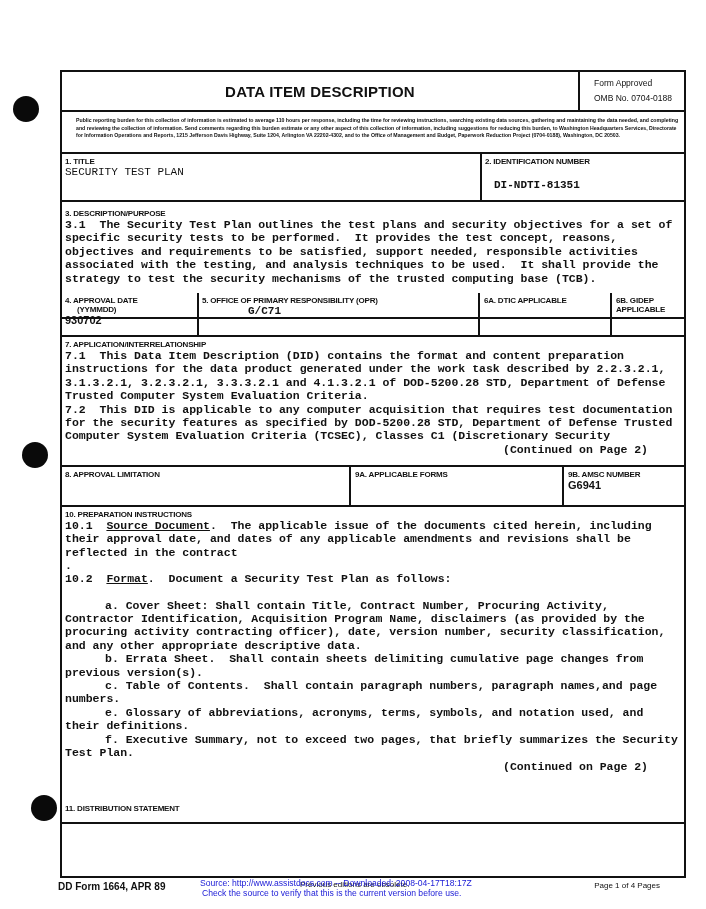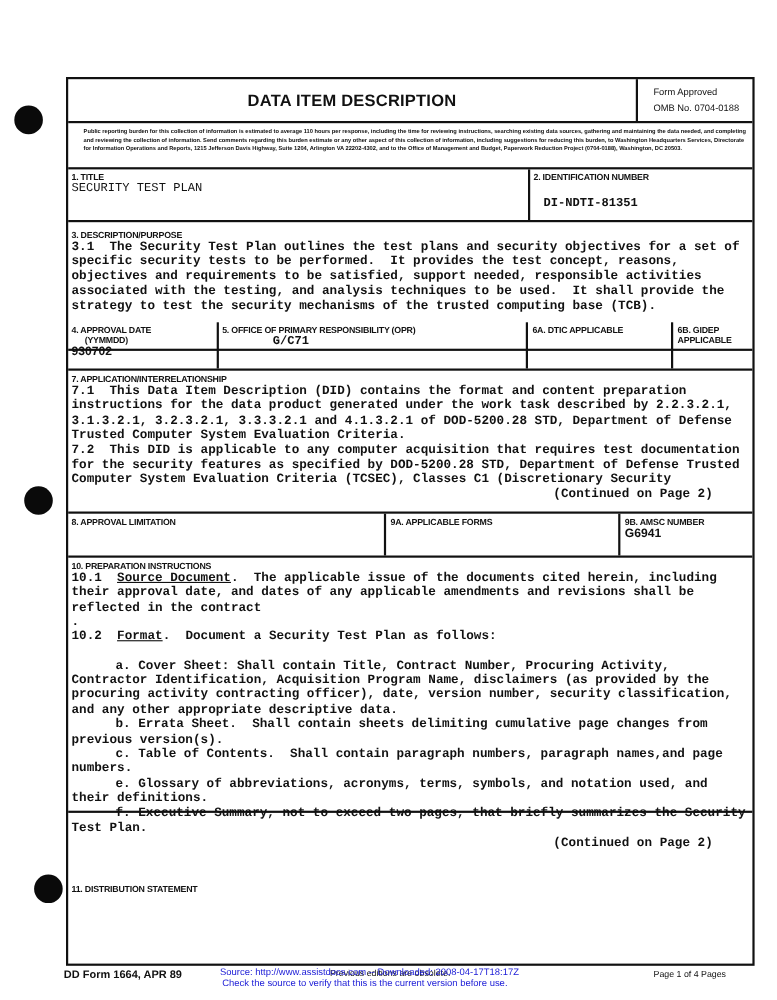--- a/index.html
+++ b/index.html
@@ -94,21 +94,21 @@
     </div>
     <div class="cell vline" style="left:287px; width:213px; padding:3px 0 0 4px;">
       <div class="label">9a. APPLICABLE FORMS</div>
     </div>
     <div class="cell vline" style="left:500px; right:0; padding:3px 0 0 4px;">
       <div class="label">9b. AMSC NUMBER</div>
       <div class="mono" style="font-family:'Liberation Sans', sans-serif; font-size:11px;">G6941</div>
     </div>
   </div>
 
-  <div class="row" style="top:435px; height:232px;">
+  <div class="row" style="top:435px; height:317px;">
     <div style="padding:3px 6px 0 3px;">
       <div class="label">10. PREPARATION INSTRUCTIONS</div>
       <div class="mono"><span>10.1</span>  <span class="u">Source Document</span><span>.  The applicable issue of the documents cited herein, including their approval date, and dates of any applicable amendments and revisions shall be reflected in the contract</span></div>
       <div class="mono" style="height:13px;">.</div>
       <div class="mono"><span>10.2</span>  <span class="u">Format</span><span>.  Document a Security Test Plan as follows:</span></div>
       <div style="height:13px;"></div>
       <div class="mono" style="text-indent:40px;">a. Cover Sheet: Shall contain Title, Contract Number, Procuring Activity, Contractor Identification, Acquisition Program Name, disclaimers (as provided by the procuring activity contracting officer), date, version number, security classification, and any other appropriate descriptive data.</div>
       <div class="mono" style="text-indent:40px;">b. Errata Sheet.  Shall contain sheets delimiting cumulative page changes from previous version(s).</div>
       <div class="mono" style="text-indent:40px;">c. Table of Contents.  Shall contain paragraph numbers, paragraph names,and page numbers.</div>
       <div class="mono" style="text-indent:40px;">e. Glossary of abbreviations, acronyms, terms, symbols, and notation used, and their definitions.</div>

